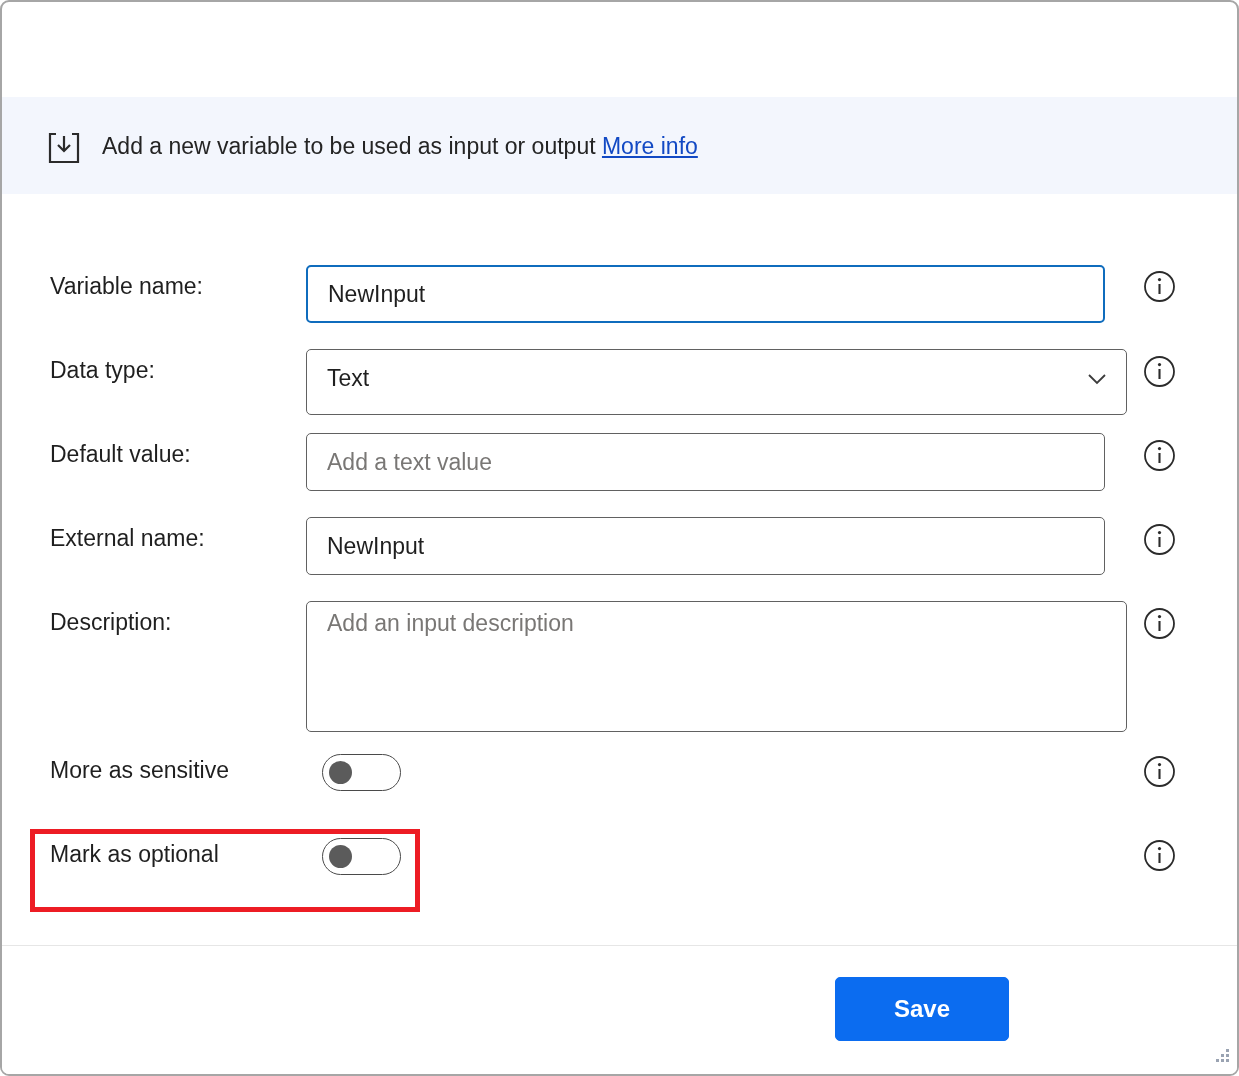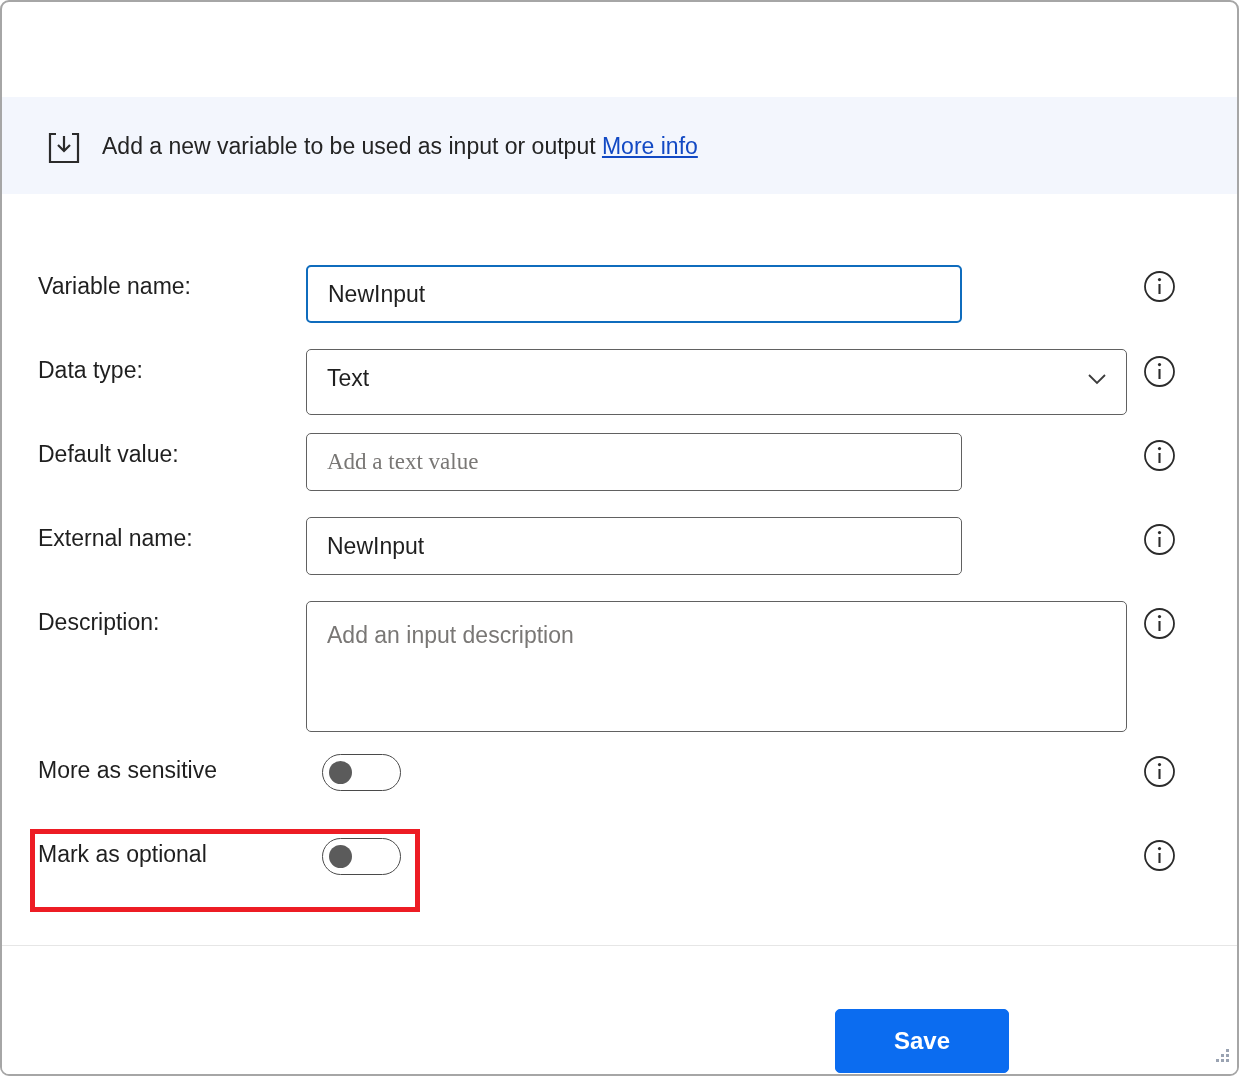--- a/index.html
+++ b/index.html
@@ -99,30 +99,30 @@
     position: absolute;
     left: 0;
     top: 192px;
     width: 100%;
     height: 751px;
     background: #ffffff;
   }
 
   .field-label {
     position: absolute;
-    left: 36px;
+    left: 48px;
     font-size: 23px;
     color: #1f1f1f;
     white-space: nowrap;
   }
 
   .input-box {
     position: absolute;
     left: 304px;
-    width: 656px;
+    width: 799px;
     box-sizing: border-box;
     background: #ffffff;
     border: 1px solid #616161;
     border-radius: 5px;
     font-family: "Liberation Sans", sans-serif;
     font-size: 23px;
     color: #1f1f1f;
     padding: 0 20px;
     outline: none;
   }
@@ -162,21 +162,21 @@
     position: absolute;
     left: 304px;
     width: 821px;
     box-sizing: border-box;
     background: #ffffff;
     border: 1px solid #616161;
     border-radius: 5px;
     font-family: "Liberation Sans", sans-serif;
     font-size: 23px;
     color: #15803d;
-    padding: 20px 20px;
+    padding: 8px 20px;
     resize: none;
     outline: none;
   }
   .textarea-box::placeholder { color: #797775; }
 
   
   .info-icon {
     position: absolute;
     left: 1141px;
     width: 33px;
@@ -235,21 +235,20 @@
     top: 31px;
     height: 64px;
     box-sizing: border-box;
     font-family: "Liberation Sans", sans-serif;
     font-size: 24px;
     border-radius: 5px;
     cursor: pointer;
     display: flex;
     align-items: center;
     justify-content: center;
-    margin-top: 32px;
   }
   .btn-primary {
     left: 833px;
     width: 174px;
     background: #0f6cbd;
     background: #0b6cf0;
     color: #ffffff;
     font-weight: 700;
     border: 1px solid #0b6cf0;
   }
@@ -307,21 +306,21 @@
         <polyline points="3,7 11,15 19,7"></polyline>
       </svg>
     </div>
     <svg class="info-icon" style="top:161px;" viewBox="0 0 33 33" fill="none">
       <circle cx="16.5" cy="16.5" r="14.5" stroke="#2b2b2b" stroke-width="1.8"></circle>
       <circle cx="16.5" cy="9.6" r="1.6" fill="#2b2b2b"></circle>
       <line x1="16.5" y1="14" x2="16.5" y2="24" stroke="#2b2b2b" stroke-width="2.1"></line>
     </svg>
 
     <div class="field-label" style="top:247px;">Default value:</div>
-    <input class="input-box" style="top: 239px; height: 58px; line-height: 56px; font-family: Liberation Serif, serif;" placeholder="Add a text value">
+    <input class="input-box" style="top: 239px; height: 58px; line-height: 56px;" placeholder="Add a text value">
     <svg class="info-icon" style="top:245px;" viewBox="0 0 33 33" fill="none">
       <circle cx="16.5" cy="16.5" r="14.5" stroke="#2b2b2b" stroke-width="1.8"></circle>
       <circle cx="16.5" cy="9.6" r="1.6" fill="#2b2b2b"></circle>
       <line x1="16.5" y1="14" x2="16.5" y2="24" stroke="#2b2b2b" stroke-width="2.1"></line>
     </svg>
 
     <div class="field-label" style="top:331px;">External name:</div>
     <input class="input-box" style="top: 323px; height: 58px; line-height: 56px;" value="NewInput">
     <svg class="info-icon" style="top:329px;" viewBox="0 0 33 33" fill="none">
       <circle cx="16.5" cy="16.5" r="14.5" stroke="#2b2b2b" stroke-width="1.8"></circle>

